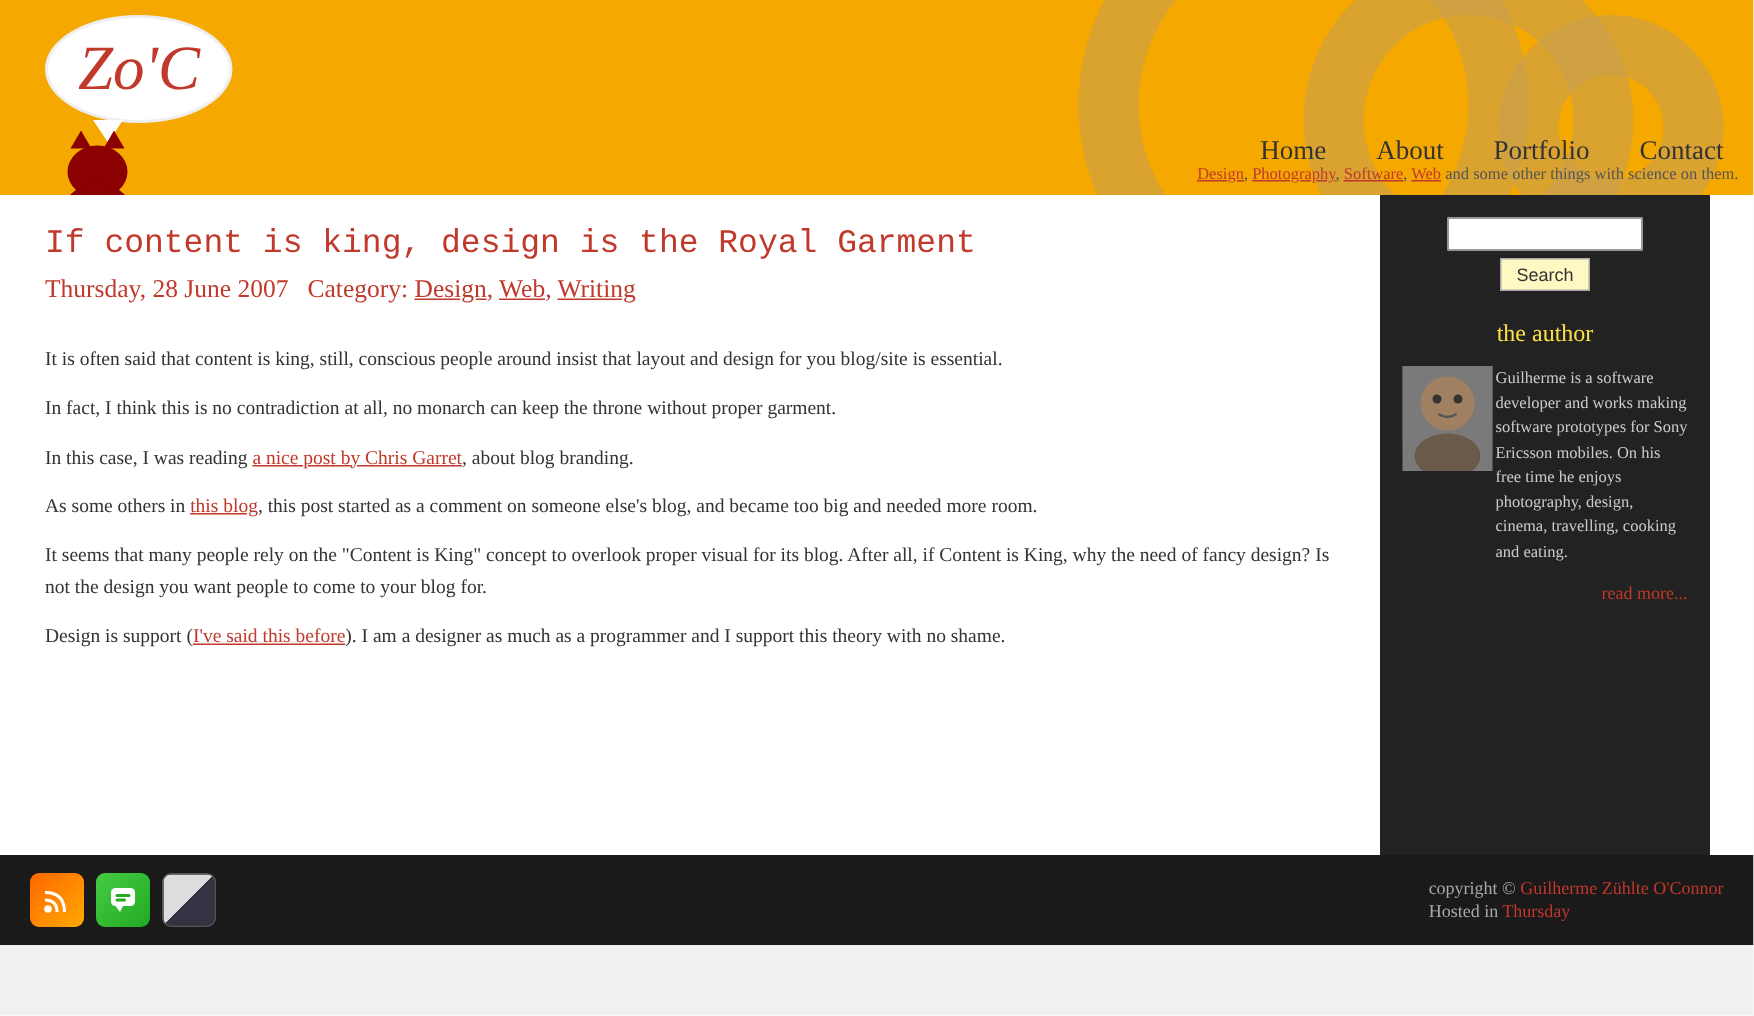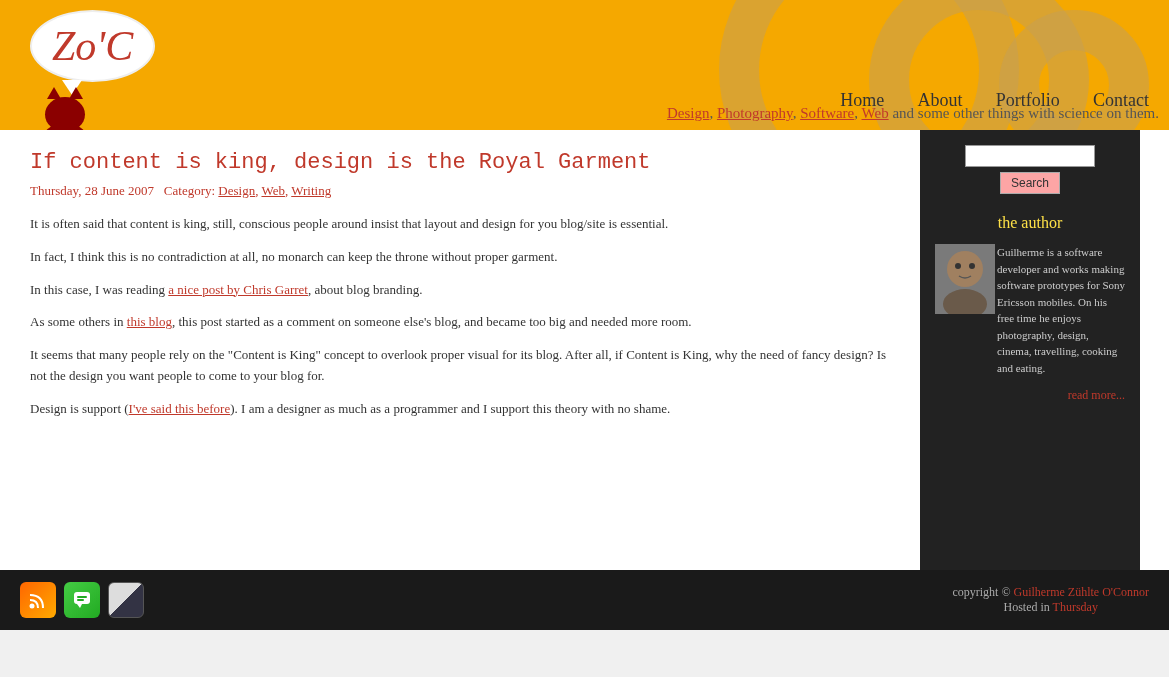--- a/index.html
+++ b/index.html
@@ -95,21 +95,21 @@
     #nav a {
       color: #333;
       text-decoration: none;
       font-size: 18px;
       margin-left: 30px;
       font-family: Georgia, serif;
     }
     #tagline {
       position: absolute;
       bottom: 8px; right: 10px;
-      font-size: 15px;
+      font-size: 11px;
       color: #555;
     }
     #tagline a {
       color: #c0392b;
       text-decoration: underline;
     }
 
     
     #main-wrapper {
       display: flex;
@@ -134,22 +134,22 @@
     
     .post-title {
       font-size: 22px;
       color: #c0392b;
       font-family: 'Courier New', monospace;
       margin-bottom: 8px;
       font-weight: normal;
     }
     .post-meta {
       color: #c0392b;
-      font-size: 13px;
-      margin-bottom: 15px;
+      font-size: 17px;
+      margin-bottom: 26px;
     }
     .post-meta a {
       color: #c0392b;
       text-decoration: underline;
     }
     .post-body p {
       color: #333;
       line-height: 1.6;
       margin-bottom: 12px;
       font-size: 13px;
@@ -168,21 +168,21 @@
       width: 130px;
       padding: 3px;
       border: 1px solid #999;
       background: #fff;
       font-size: 12px;
     }
     #search-btn {
       display: block;
       margin: 5px auto 0;
       padding: 3px 10px;
-      background: #fca5a5;
+      background: #fef9c3;
       border: 1px solid #aaa;
       cursor: pointer;
       font-size: 12px;
       color: #333;
     }
     .sidebar-section-title {
       color: #fde047;
       font-size: 16px;
       font-family: Georgia, serif;
       text-align: center;
@@ -239,21 +239,21 @@
       border-radius: 6px;
       display: flex; align-items: center; justify-content: center;
       font-size: 18px;
       cursor: pointer;
     }
     .icon-rss { background: linear-gradient(135deg, #f60, #fa0); color: #fff; }
     .icon-chat { background: linear-gradient(135deg, #4c4, #2a2); color: #fff; }
     .icon-split { background: linear-gradient(135deg, #ddd 50%, #224 50%); color: transparent; border: 1px solid #555; }
     .footer-copyright {
       font-size: 12px;
-      text-align: center;
+      text-align: left;
     }
     .footer-copyright a {
       color: #c0392b;
       text-decoration: none;
     }
 
     
     .swirl1 { width: 300px; height: 300px; top: -80px; right: 150px; }
     .swirl2 { width: 220px; height: 220px; top: -30px; right: 80px; }
     .swirl3 { width: 150px; height: 150px; top: 10px; right: 20px; }

